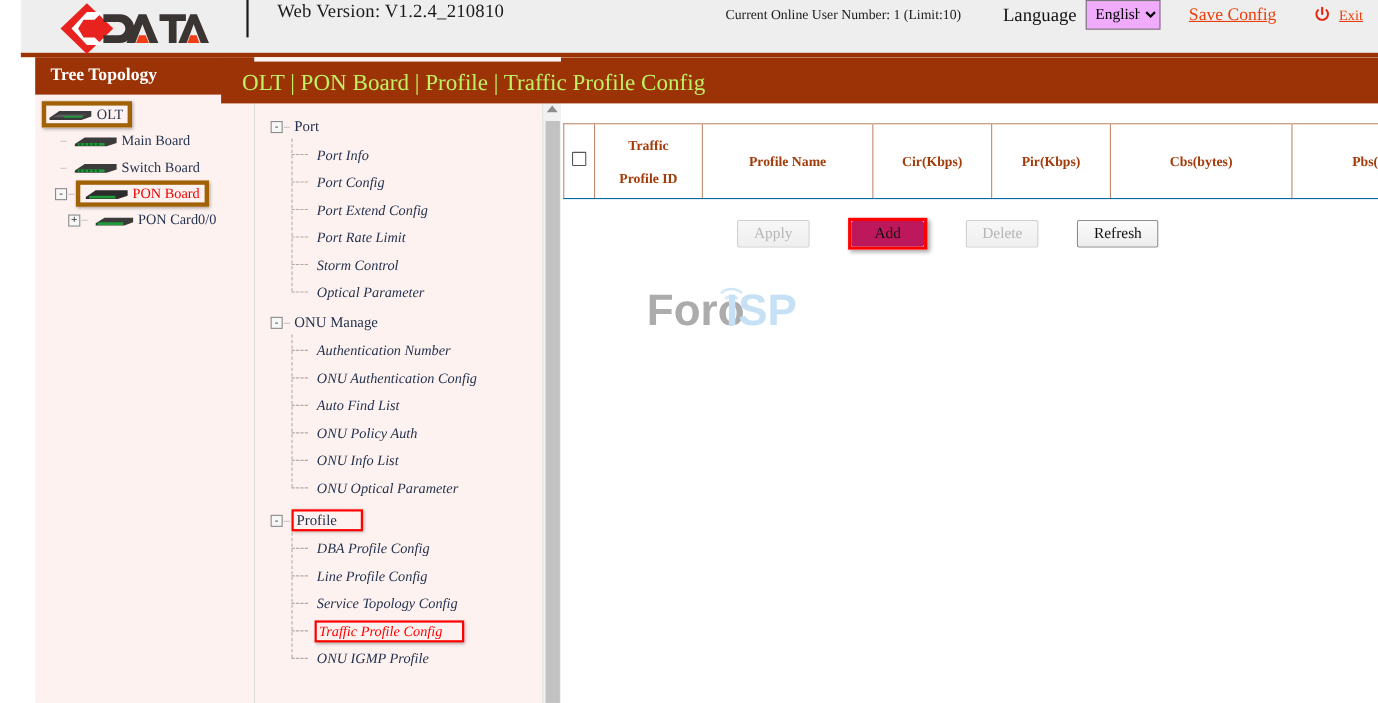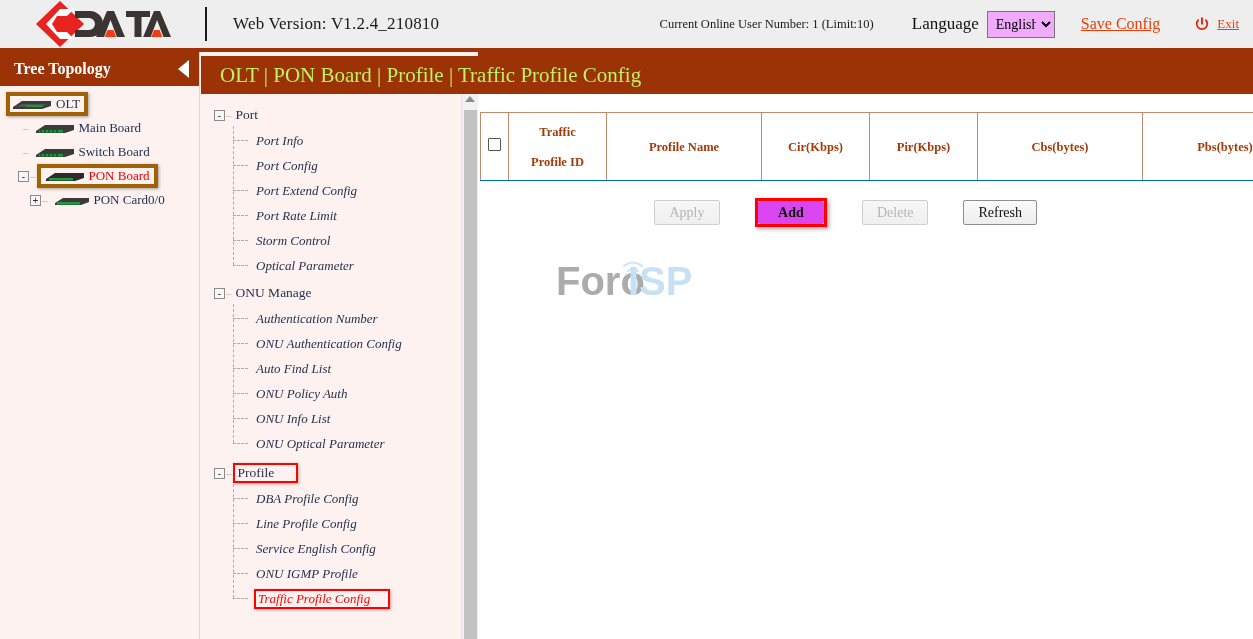--- a/index.html
+++ b/index.html
@@ -10,22 +10,23 @@
     background: #ffffff;
     font-family: "Liberation Serif", "DejaVu Serif", serif;
   }
 
   
   .header {
     position: relative;
     height: 52px;
     background: #eeeeee;
     display: flex;
-    align-items: center;
+    align-items: flex-start;
     border-bottom: 4px solid #9c3306;
+    margin-left: 19px;
   }
   .logo-wrap {
     width: 205px;
     display: flex;
     align-items: center;
     justify-content: center;
     height: 52px;
   }
   .logo { position: relative; width: 138px; height: 50px; }
   .logo svg { display: block; }
@@ -57,21 +58,21 @@
     color: #e8400c;
     text-decoration: underline;
     cursor: pointer;
     white-space: nowrap;
   }
   .exit-grp { margin-left: 34px; display: flex; align-items: center; gap: 7px; }
   .power-icon { width: 16px; height: 17px; display:block; }
   .exit-link { font-size: 13px; color: #e8400c; text-decoration: underline; cursor: pointer; }
 
   
-  .body-wrap { display: flex; height: 587px; }
+  .body-wrap { display: flex; height: 587px; padding-left: 32px; }
 
   
   .left-panel {
     width: 200px;
     background: #fdf2ef;
     border-right: 1px solid #d9d9d9;
     flex: 0 0 200px;
     position: relative;
   }
   .tt-head {
@@ -245,21 +246,21 @@
     border-color: #cfcfcf;
     background: linear-gradient(#f7f7f7,#efefef);
     cursor: default;
   }
   .btn-hl {
     border: 3px solid #ff0000;
     padding: 0;
     display: inline-flex;
     box-shadow: 2px 2px 4px rgba(0,0,0,.35);
   }
-  .btn-hl .btn { border: none; background: #d946ef; height: 23px; font-weight: bold; }
+  .btn-hl .btn { border: none; background: #be185d; height: 23px; font-weight: normal; }
 
   .watermark {
     position: absolute;
     left: 78px; top: 160px;
     width: 140px; height: 48px;
     opacity: .95;
     pointer-events: none;
     user-select: none;
   }
   .watermark svg { display:block; }
@@ -451,27 +452,27 @@
             <span class="glabel boxed">Profile</span>
           </div>
           <div class="child-list">
             <div class="child">
                 <span class="clabel">DBA Profile Config</span>
               </div>
             <div class="child">
                 <span class="clabel">Line Profile Config</span>
               </div>
             <div class="child">
-                <span class="clabel">Service English Config</span>
+                <span class="clabel">Service Topology Config</span>
+              </div>
+            <div class="child">
+                <span class="clabel sel">Traffic Profile Config</span>
               </div>
             <div class="child">
                 <span class="clabel">ONU IGMP Profile</span>
-              </div>
-            <div class="child">
-                <span class="clabel sel">Traffic Profile Config</span>
               </div>
           </div>
         </div>
 
       </div>
 
       <div class="menu-scrollbar">
         <div class="sb-up">
             <i></i>
           </div>

